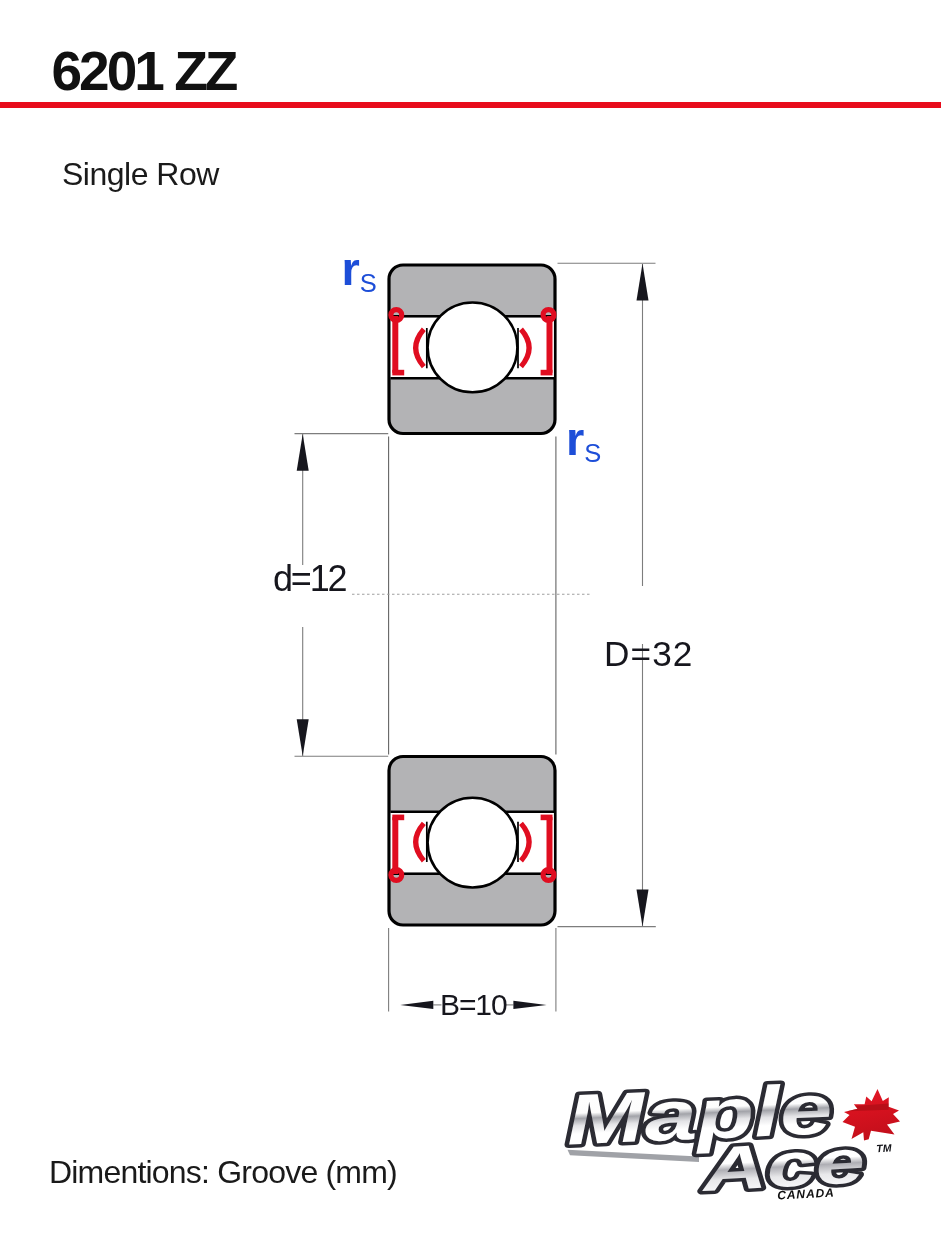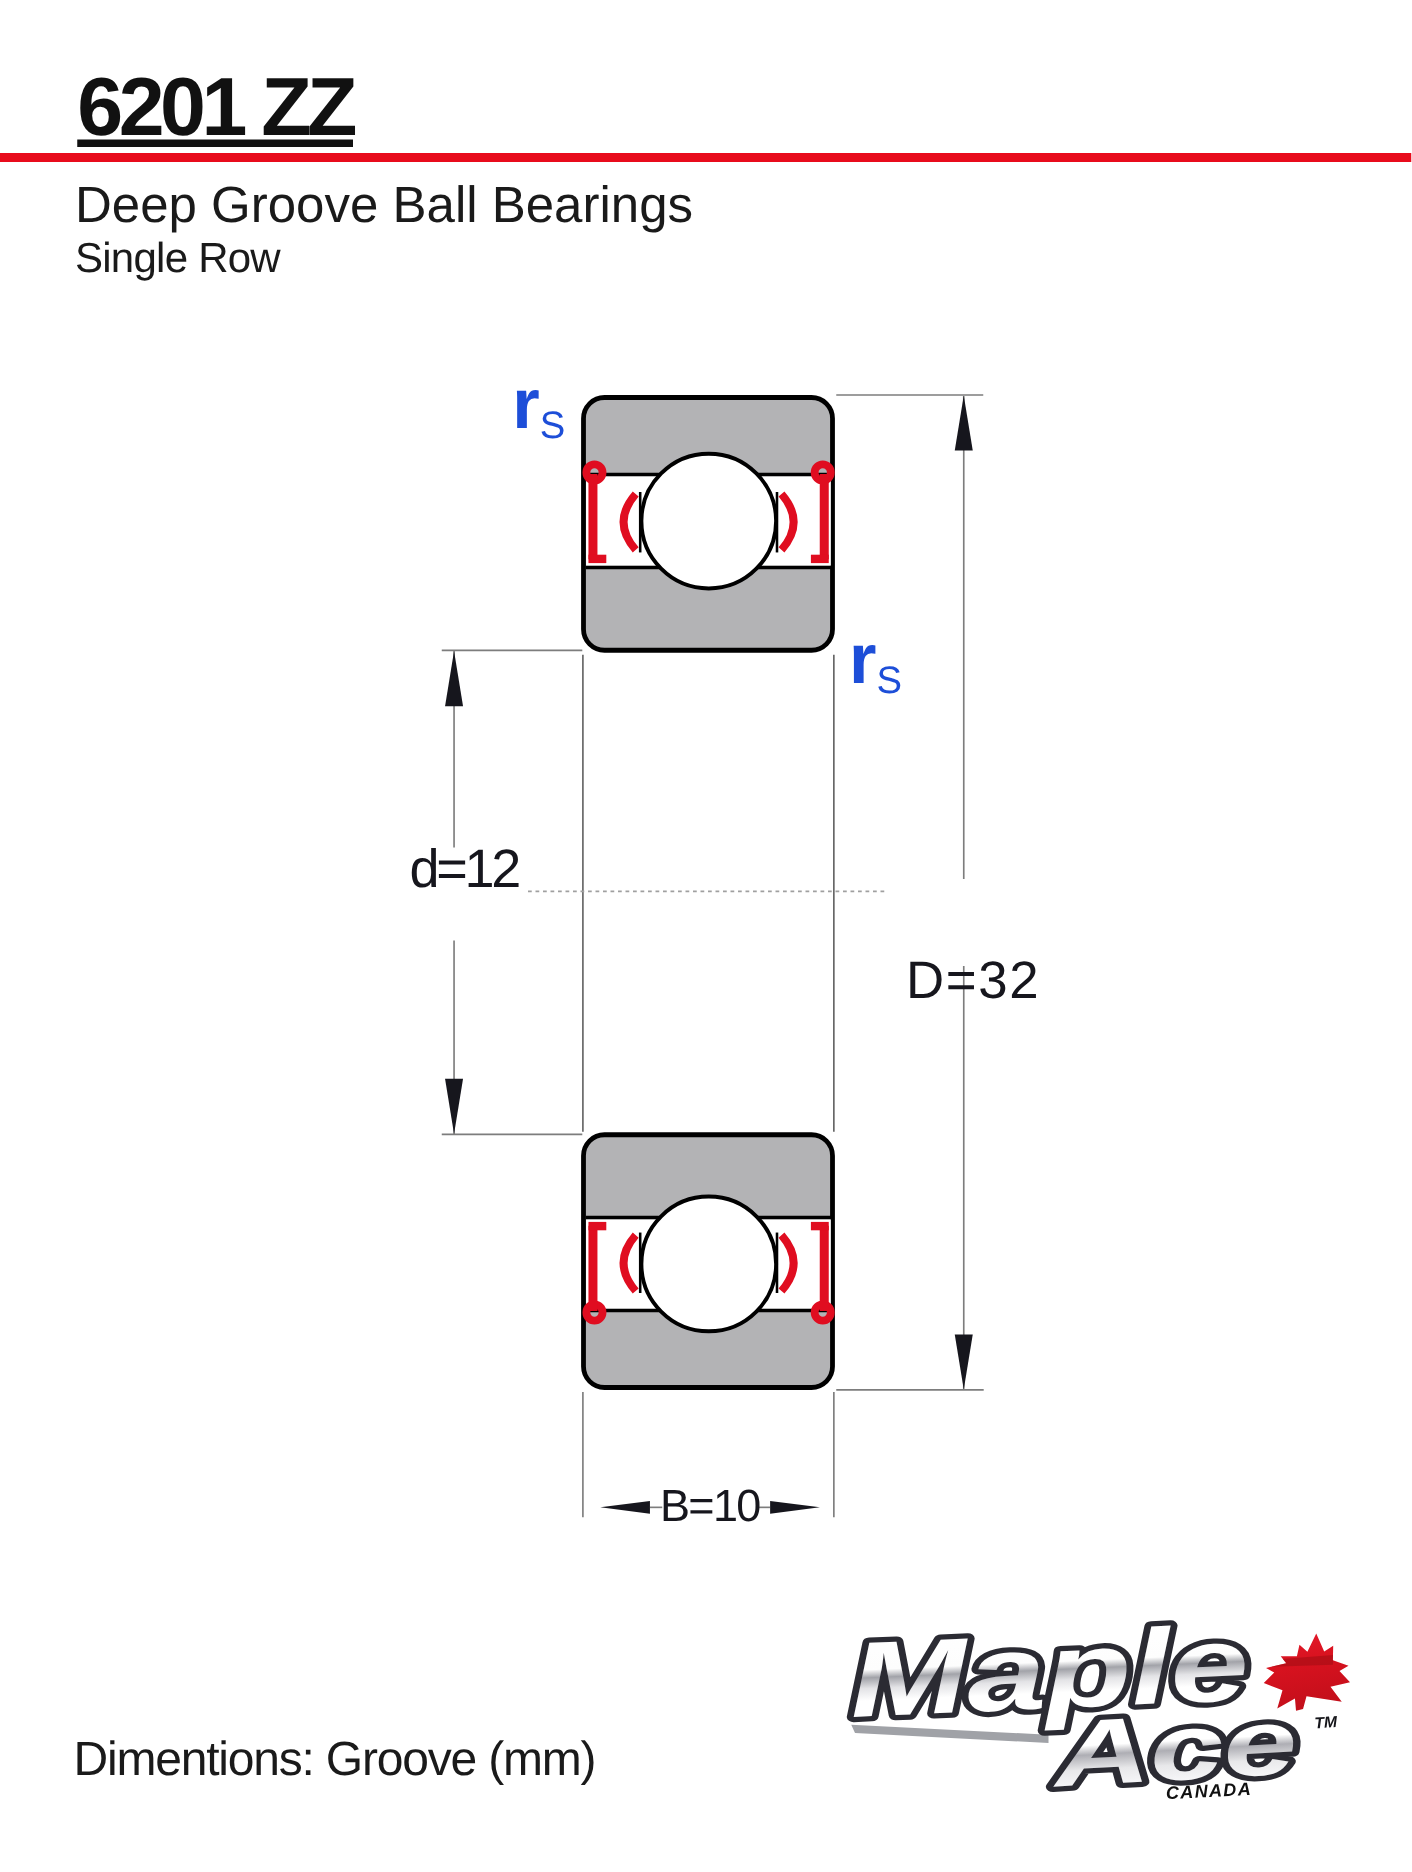--- a/index.html
+++ b/index.html
@@ -1,22 +1,22 @@
 <!DOCTYPE html>
 <html><head>
 <meta charset="utf-8">
 <style>
   html,body{margin:0;padding:0;}
   body{width:941px;height:1248px;background:#fff;font-family:"Liberation Sans",sans-serif;}
   #page{position:relative;width:941px;height:1248px;overflow:hidden;background:#fff;will-change:transform;}
   .abs{position:absolute;white-space:nowrap;}
-  .title{left:51.5px;top:38.5px;font-size:55px;font-weight:bold;letter-spacing:-3px;color:#111;text-decoration:underline;}
+  .title{left:51.5px;top:38.5px;font-size:55px;font-weight:bold;letter-spacing:-3px;color:#111;}
   .rule{left:0;top:102px;width:941px;height:6px;background:#e80c1c;}
   .sub1{left:50px;top:118px;font-size:34px;color:#1a1a1a;}
-  .sub2{left:50px;top:155.5px;font-size:28px;letter-spacing:-0.5px;color:#1a1a1a;}
+  .sub2{left:62px;top:155.5px;font-size:32px;letter-spacing:-0.5px;color:#1a1a1a;}
   .dims{left:49px;top:1154px;font-size:32px;letter-spacing:-0.8px;color:#1a1a1a;}
   .dlbl{font-size:33.5px;color:#16161d;}
   .rs{font-weight:bold;font-size:47px;color:#1d4ed8;}
   .rs .sub{font-weight:normal;font-size:25.5px;vertical-align:-7px;}
 </style>
 </head>
 <body>
 <div id="page">
   <svg width="941" height="1248" viewBox="0 0 941 1248" style="position:absolute;left:0;top:0">
     <defs>
@@ -109,21 +109,20 @@
       </g>
       <g transform="rotate(-3 777.5 1199.5)" font-family="'Liberation Sans',sans-serif" font-weight="bold" font-style="italic">
         <text x="777.5" y="1199.5" font-size="12" letter-spacing="0.9" fill="#111">CANADA</text>
       </g>
       <text x="876.5" y="1152.3" font-size="10.5" font-weight="bold" font-style="italic" fill="#15151a" transform="rotate(-3.5 876.5 1152.3)">TM</text>
     </g>
   </svg>
 
   <div class="abs title">6201 ZZ</div>
   <div class="abs rule"></div>
-  <div class="abs sub1">Deep Groove Ball Bearings</div>
   <div class="abs sub2">Single Row</div>
   <div class="abs dims">Dimentions: Groove (mm)</div>
 
   <div class="abs dlbl" id="d12" style="left:273px;top:558px;font-size:36px;letter-spacing:-2.2px;">d=12</div>
   <div class="abs dlbl" id="D32" style="left:604px;top:591.5px;font-size:35.2px;letter-spacing:1.1px;margin-top:42px;">D=32</div>
   <div class="abs dlbl" id="B10" style="left:440px;top:987.5px;font-size:30px;letter-spacing:-1.1px;">B=10</div>
 
   <div class="abs rs" style="left:341.5px;top:241px;">r<span class="sub">S</span></div>
   <div class="abs rs" style="left:566px;top:411px;">r<span class="sub">S</span></div>
 </div>

